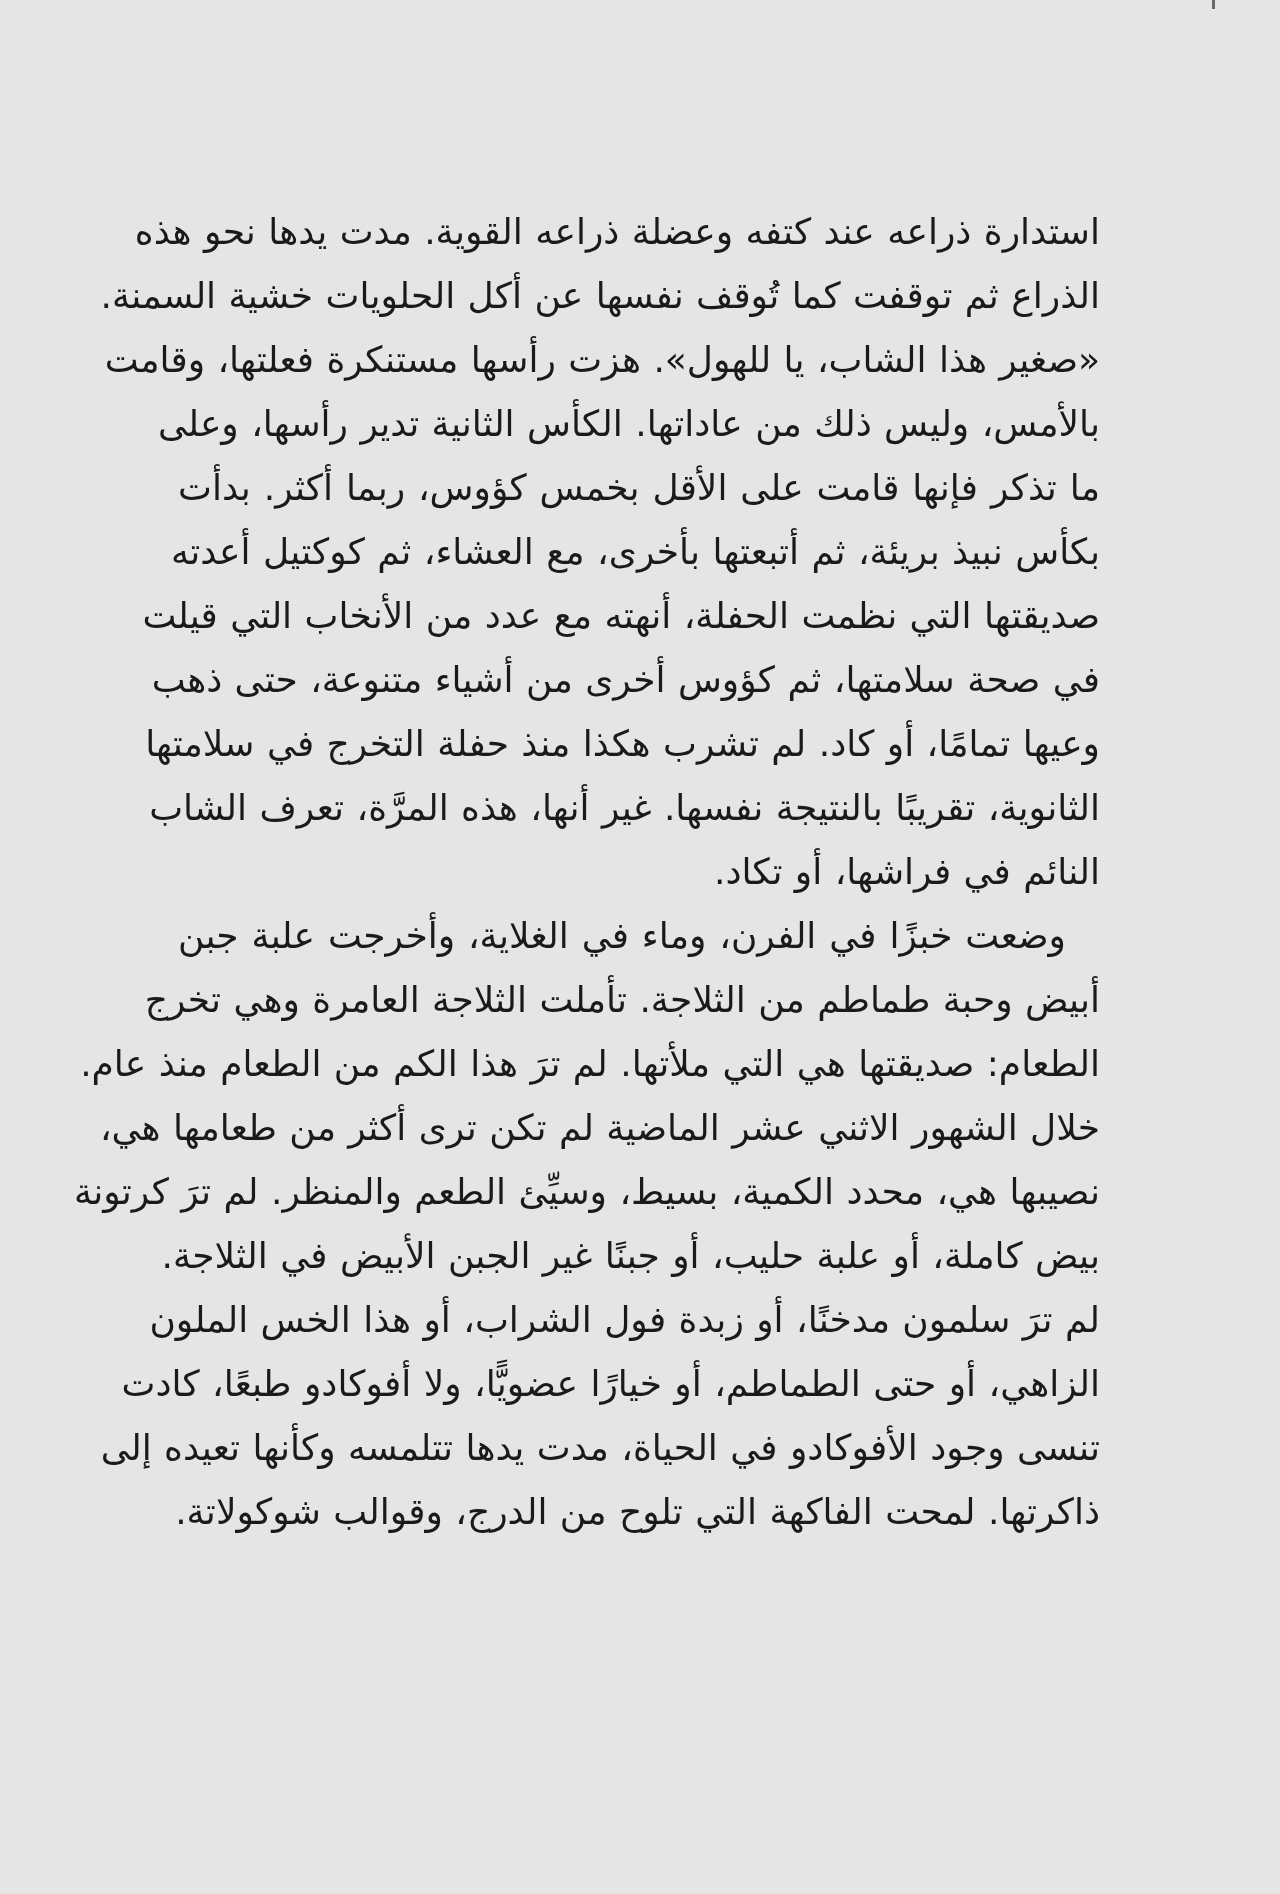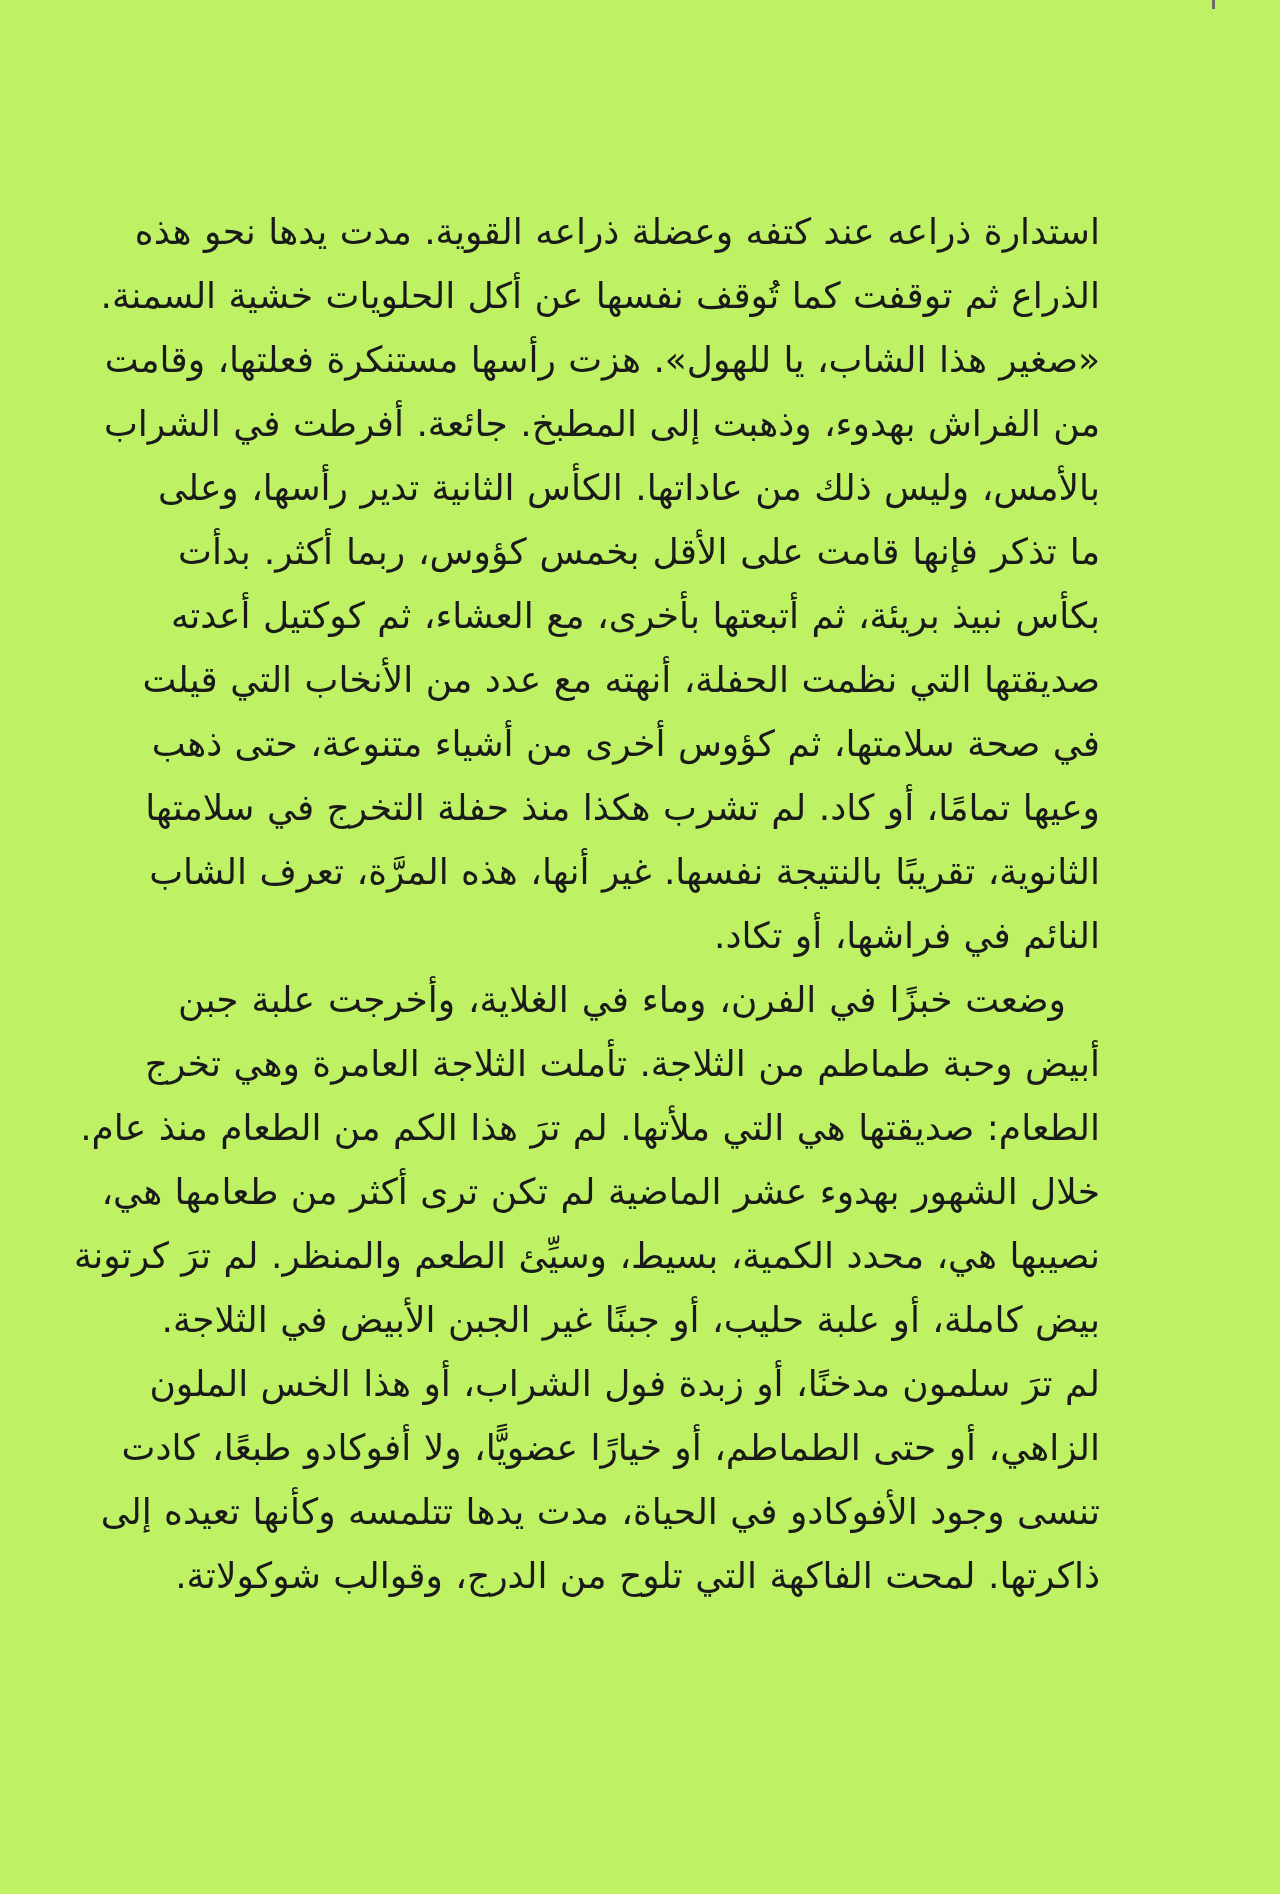--- a/index.html
+++ b/index.html
@@ -7,21 +7,21 @@
     width: 1280px;
     height: 1894px;
     background: #ffffff;
     position: relative;
     font-family: "DejaVu Sans", sans-serif;
     overflow: hidden;
   }
   .page {
     position: absolute;
     inset: 0;
-    background: #bef264;
+    background: #e5e5e5;
   }
   .scan-mark {
     position: absolute;
     top: 0;
     left: 1212px;
     width: 3px;
     height: 9px;
     background: #6b6b6b;
   }
   .text-block {
@@ -60,33 +60,32 @@
 </style>
 </head>
 <body>
 
 <div class="page">
   <div class="scan-mark"></div>
   <div class="text-block">
       <div class="text-line">استدارة ذراعه عند كتفه وعضلة ذراعه القوية. مدت يدها نحو هذه</div>
       <div class="text-line">الذراع ثم توقفت كما تُوقف نفسها عن أكل الحلويات خشية السمنة.</div>
       <div class="text-line">«صغير هذا الشاب، يا للهول». هزت رأسها مستنكرة فعلتها، وقامت</div>
-      <div class="text-line">من الفراش بهدوء، وذهبت إلى المطبخ. جائعة. أفرطت في الشراب</div>
       <div class="text-line">بالأمس، وليس ذلك من عاداتها. الكأس الثانية تدير رأسها، وعلى</div>
       <div class="text-line">ما تذكر فإنها قامت على الأقل بخمس كؤوس، ربما أكثر. بدأت</div>
       <div class="text-line">بكأس نبيذ بريئة، ثم أتبعتها بأخرى، مع العشاء، ثم كوكتيل أعدته</div>
       <div class="text-line">صديقتها التي نظمت الحفلة، أنهته مع عدد من الأنخاب التي قيلت</div>
       <div class="text-line">في صحة سلامتها، ثم كؤوس أخرى من أشياء متنوعة، حتى ذهب</div>
       <div class="text-line">وعيها تمامًا، أو كاد. لم تشرب هكذا منذ حفلة التخرج في سلامتها</div>
       <div class="text-line">الثانوية، تقريبًا بالنتيجة نفسها. غير أنها، هذه المرَّة، تعرف الشاب</div>
       <div class="text-line align-right">النائم في فراشها، أو تكاد.</div>
       <div class="text-line indent">وضعت خبزًا في الفرن، وماء في الغلاية، وأخرجت علبة جبن</div>
       <div class="text-line">أبيض وحبة طماطم من الثلاجة. تأملت الثلاجة العامرة وهي تخرج</div>
       <div class="text-line">الطعام: صديقتها هي التي ملأتها. لم ترَ هذا الكم من الطعام منذ عام.</div>
-      <div class="text-line">خلال الشهور بهدوء عشر الماضية لم تكن ترى أكثر من طعامها هي،</div>
+      <div class="text-line">خلال الشهور الاثني عشر الماضية لم تكن ترى أكثر من طعامها هي،</div>
       <div class="text-line">نصيبها هي، محدد الكمية، بسيط، وسيِّئ الطعم والمنظر. لم ترَ كرتونة</div>
       <div class="text-line">بيض كاملة، أو علبة حليب، أو جبنًا غير الجبن الأبيض في الثلاجة.</div>
       <div class="text-line">لم ترَ سلمون مدخنًا، أو زبدة فول الشراب، أو هذا الخس الملون</div>
       <div class="text-line">الزاهي، أو حتى الطماطم، أو خيارًا عضويًّا، ولا أفوكادو طبعًا، كادت</div>
       <div class="text-line">تنسى وجود الأفوكادو في الحياة، مدت يدها تتلمسه وكأنها تعيده إلى</div>
       <div class="text-line">ذاكرتها. لمحت الفاكهة التي تلوح من الدرج، وقوالب شوكولاتة.</div>
     </div>
 </div>
 
 </body></html>

